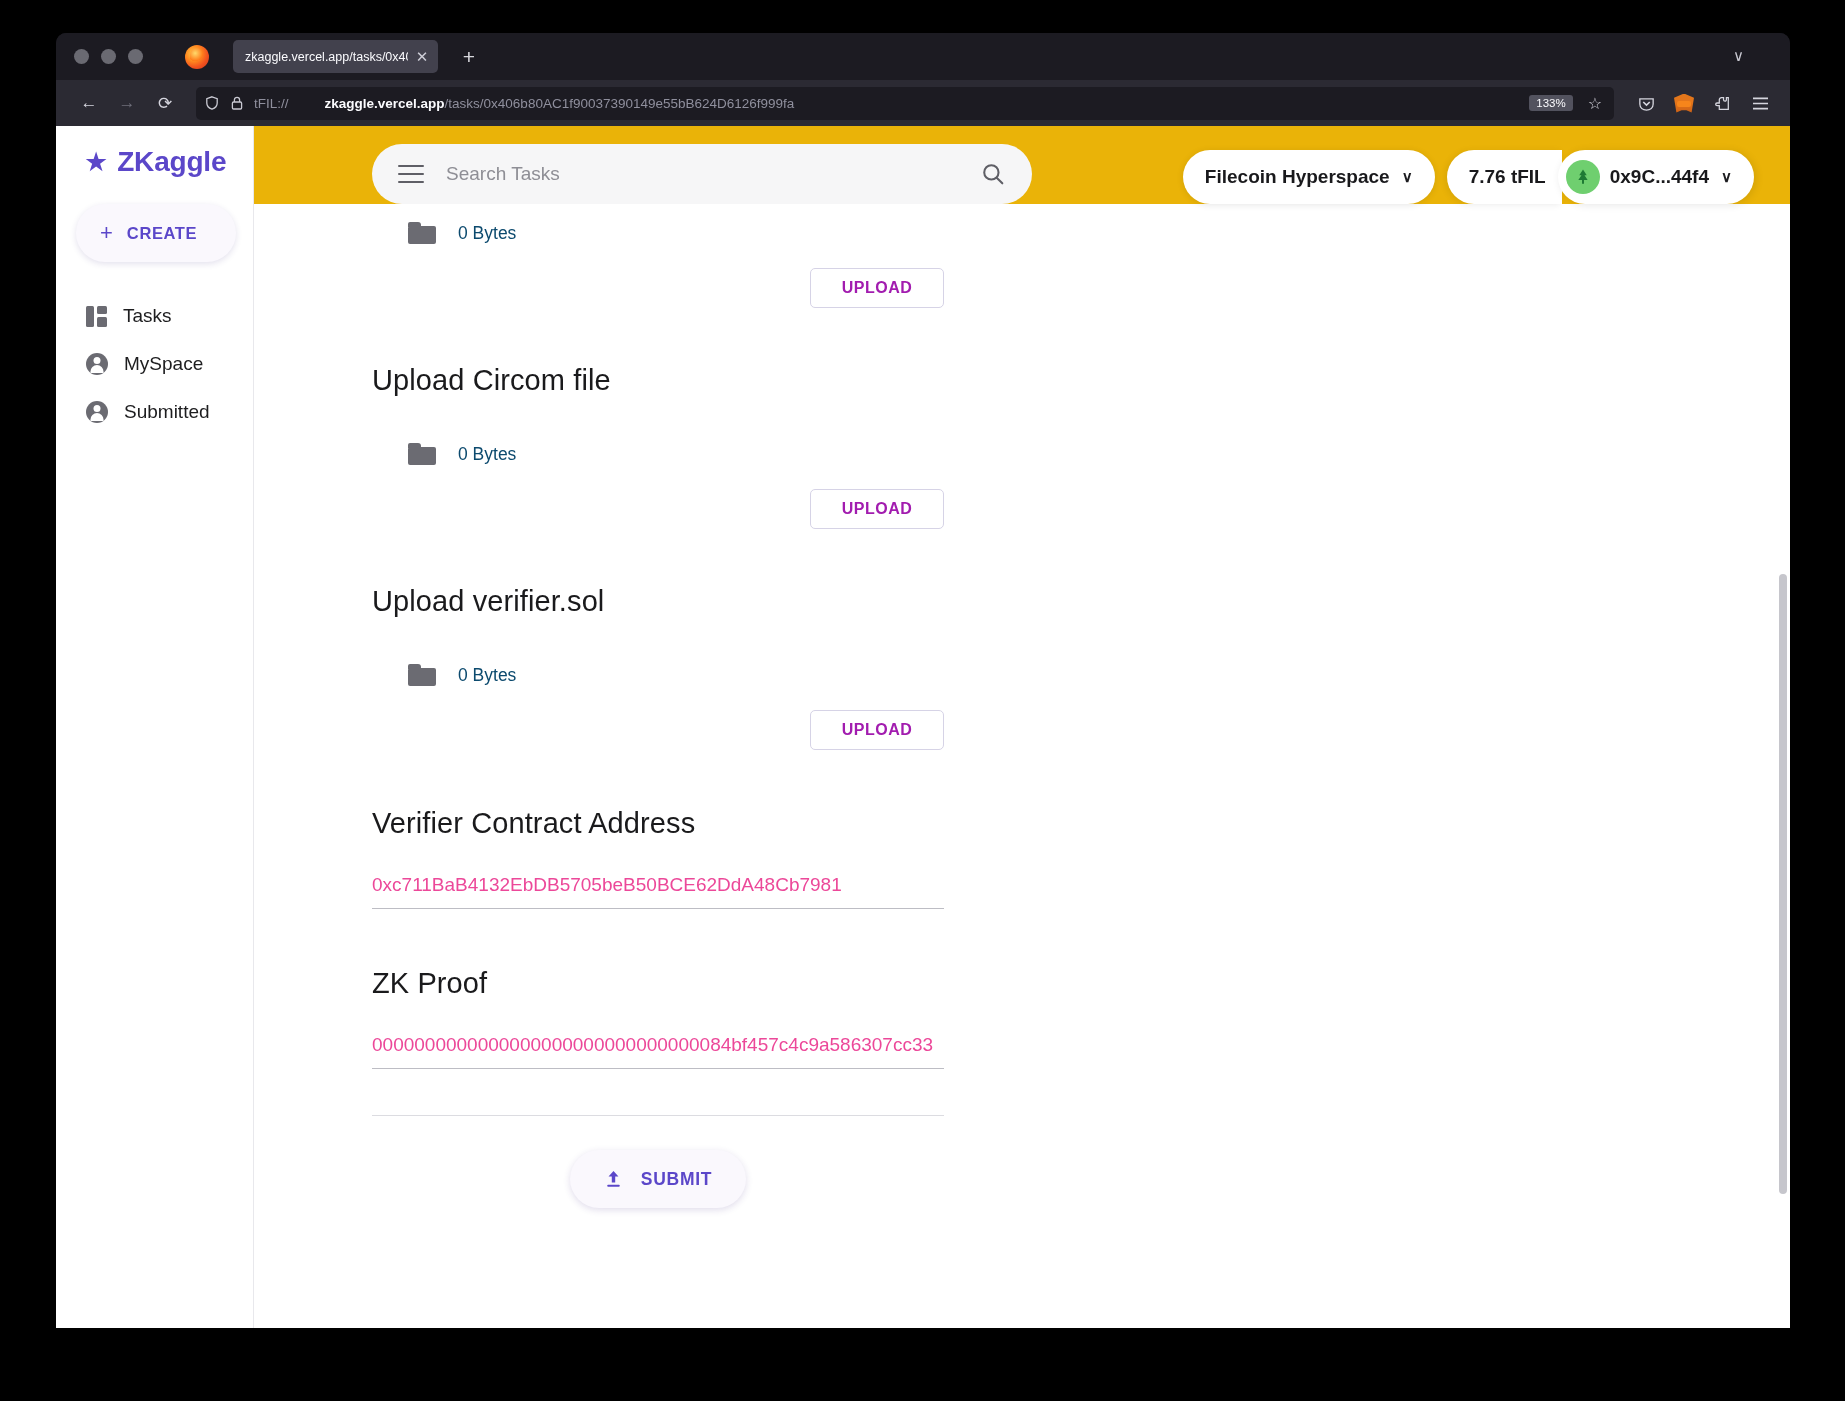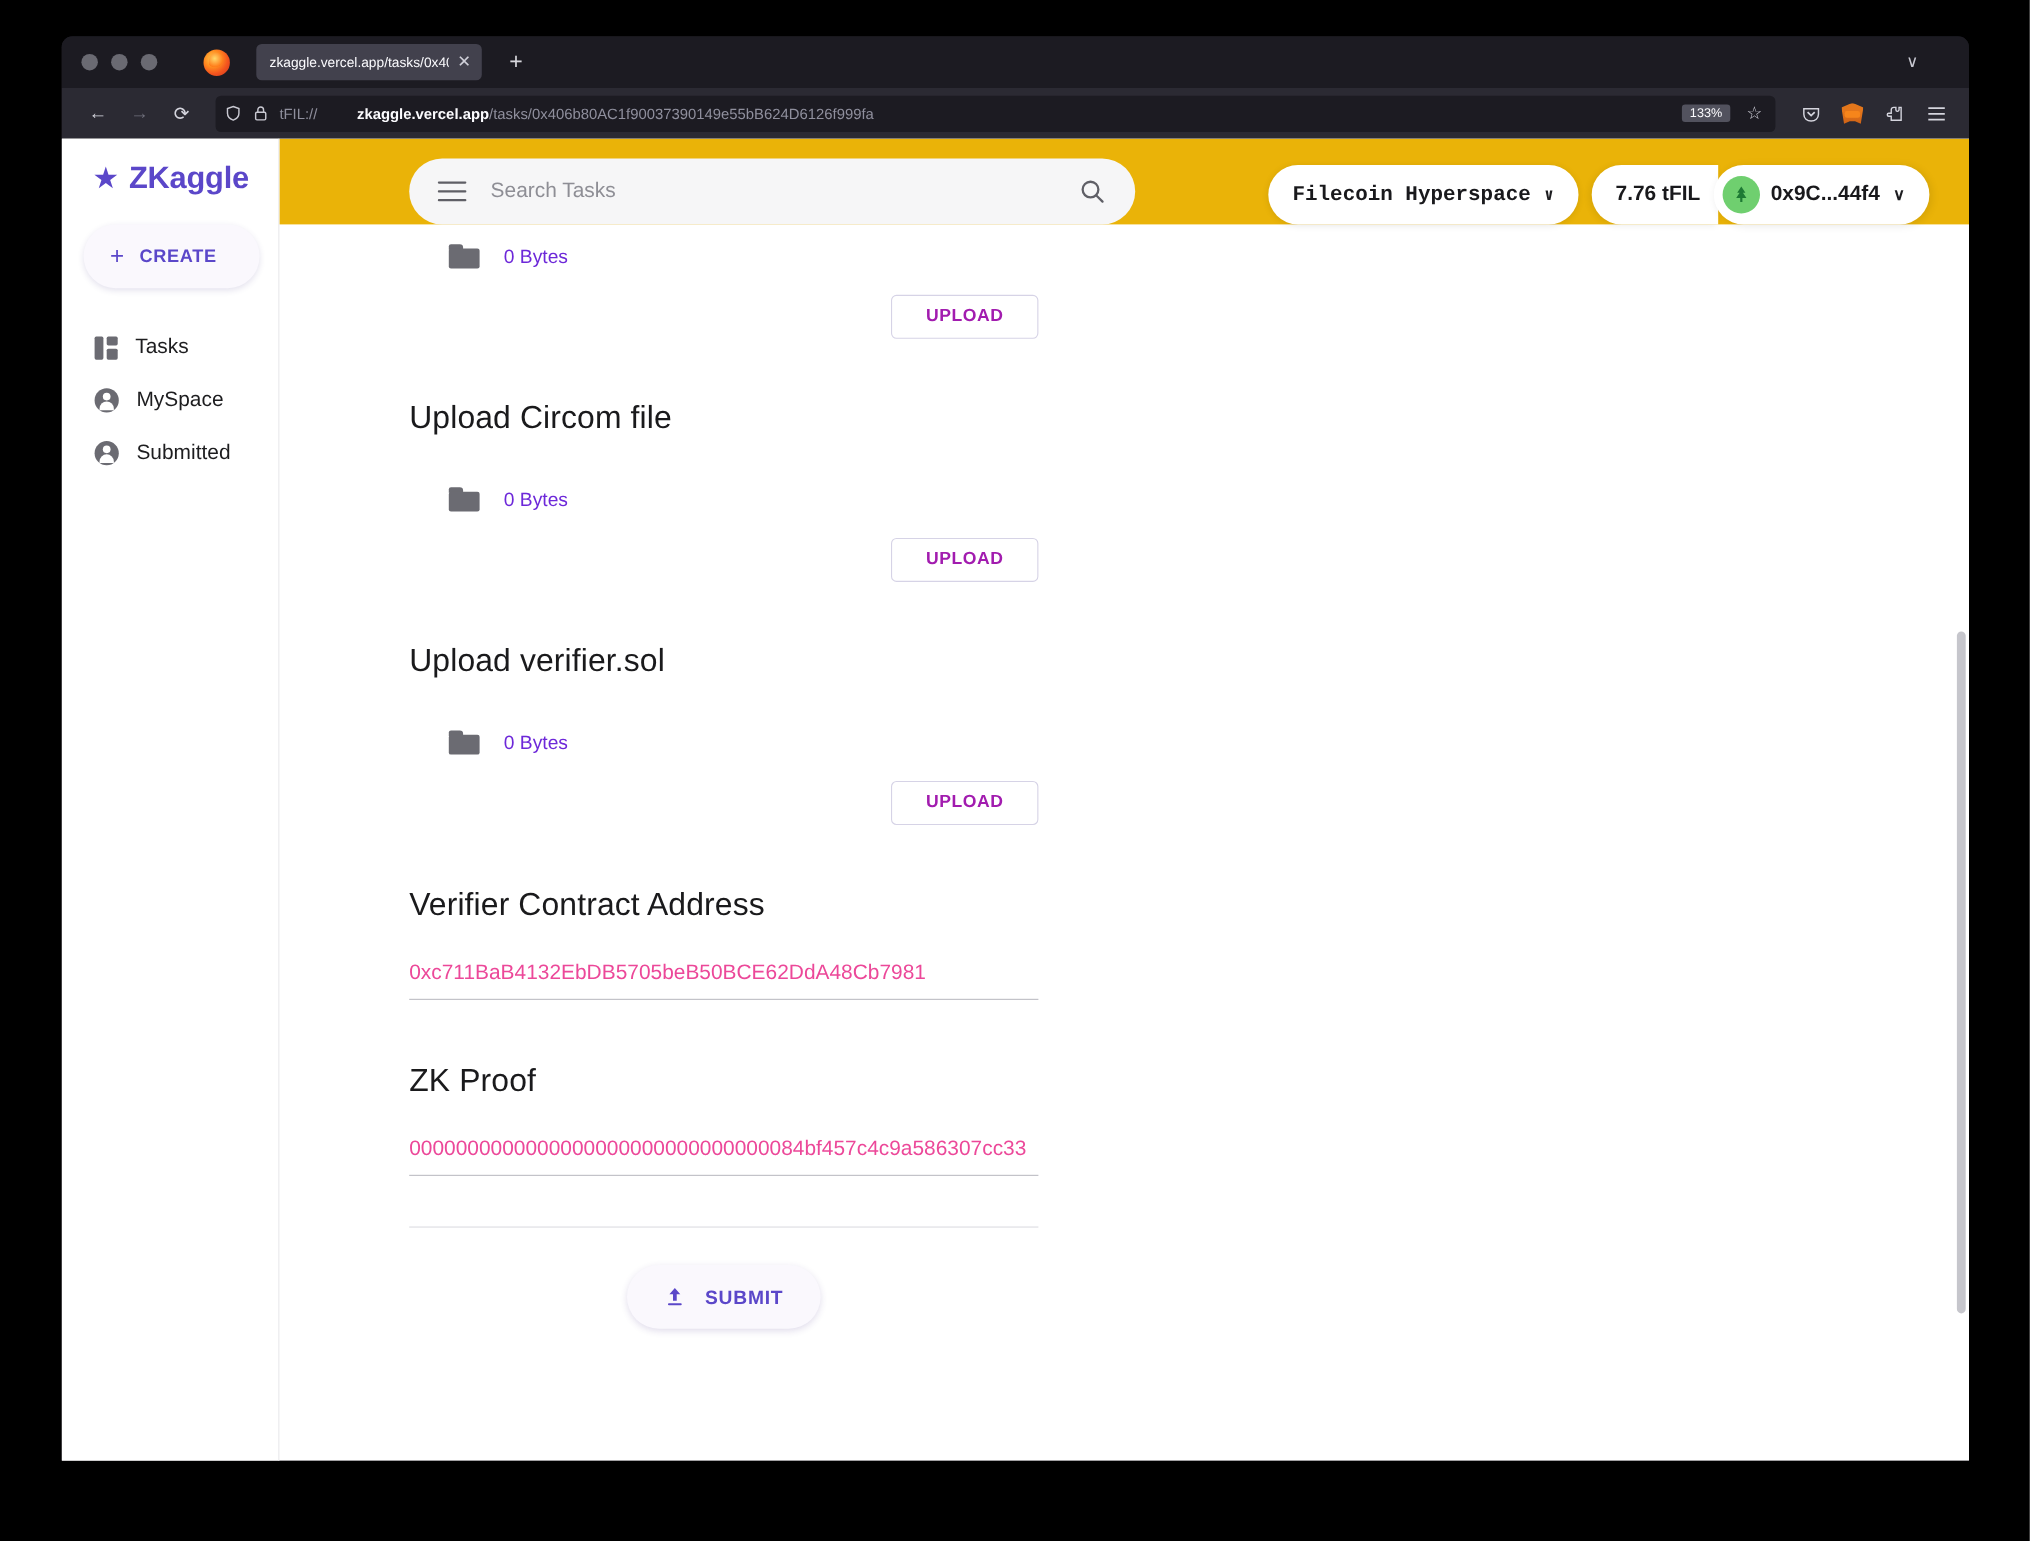--- a/index.html
+++ b/index.html
@@ -254,21 +254,21 @@
     height: 54px;
     display: flex; align-items: center;
     padding: 0 22px;
     gap: 10px;
     box-shadow: 0 1px 7px rgba(0,0,0,.10);
     font-weight: 700;
     font-size: 19px;
     color: #19191c;
     white-space: nowrap;
   }
-  .pill.network { margin-right: 12px; font-family: Liberation Mono, monospace; }
+  .pill.network { margin-right: 12px; }
   .pill.balance { border-radius: 28px 0 0 28px; padding-right: 16px; box-shadow: -2px 1px 7px rgba(0,0,0,.08); }
   .pill.account {
     border-radius: 28px; padding-left: 8px; margin-left: -4px;
     box-shadow: 2px 1px 8px rgba(0,0,0,.10);
   }
   .chev { font-size: 15px; color: #1d1d20; margin-left: 2px; }
   .avatar {
     width: 34px; height: 34px; border-radius: 50%;
     background: #6fcf6f;
     display: flex; align-items: center; justify-content: center;
@@ -298,21 +298,21 @@
   }
   .ic-folder { width: 28px; height: 22px; flex:none; position: relative; }
   .ic-folder::before{
     content:""; position:absolute; left:0; top:0; width:13px; height:5px;
     background:#6b6b72; border-radius:2px 3px 0 0;
   }
   .ic-folder::after{
     content:""; position:absolute; left:0; top:4px; width:28px; height:18px;
     background:#6b6b72; border-radius:2px;
   }
-  .file-size { font-size: 17.5px; color: #6d28d9; }
+  .file-size { font-size: 17.5px; color: #0c4a6e; }
 
   .upload-row { display: flex; justify-content: flex-end; padding-right: 0; }
   .upload-btn {
     width: 134px; height: 40px;
     border: 1px solid #d6d3e6;
     border-radius: 5px;
     background: #fff;
     color: #a21caf;
     font-size: 16px;
     font-weight: 700;

